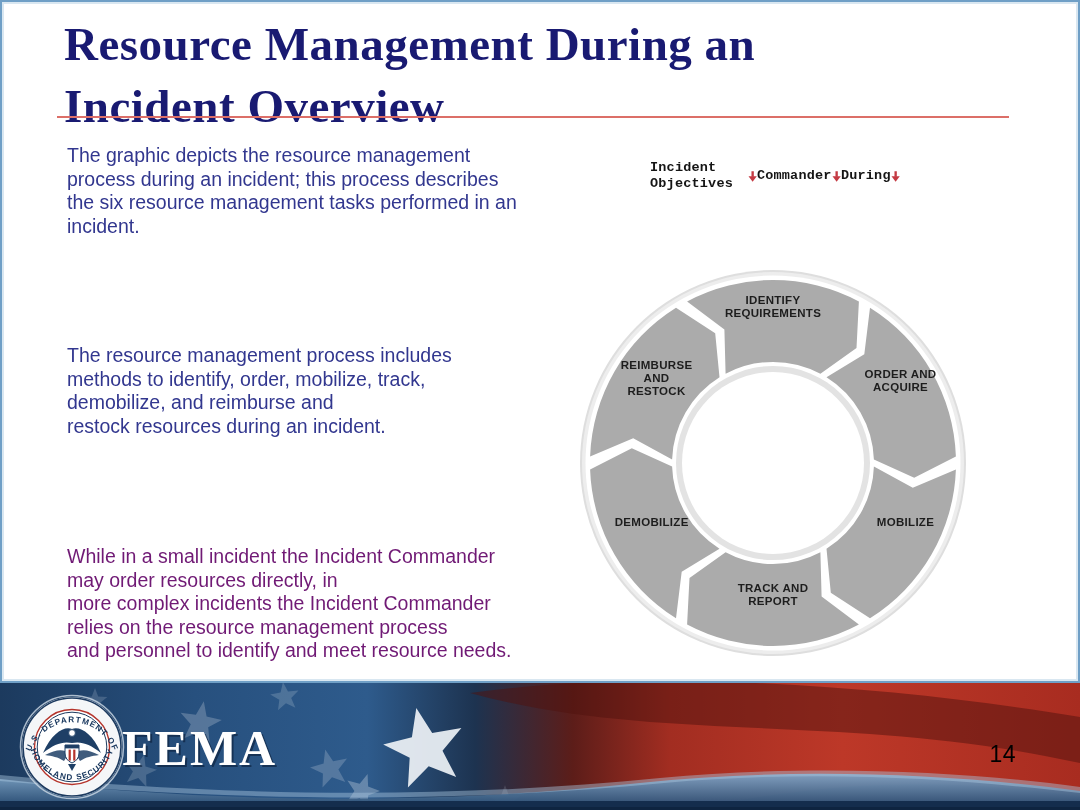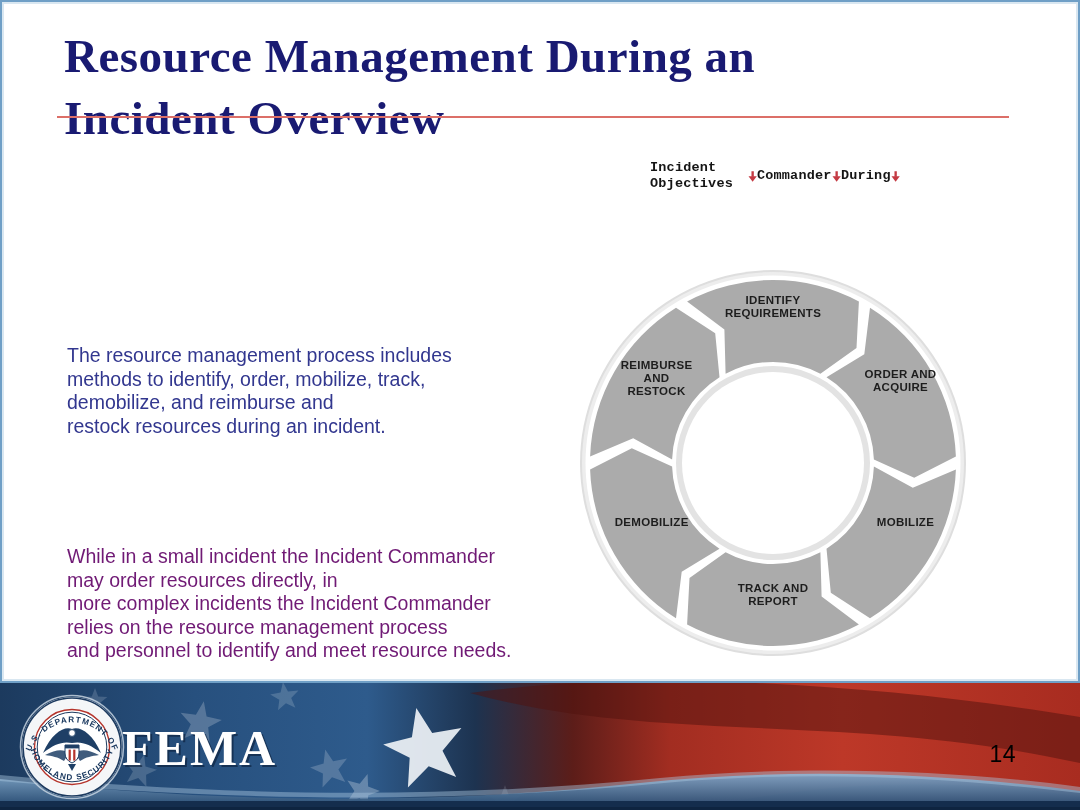--- a/index.html
+++ b/index.html
@@ -9,21 +9,21 @@
     font-family:"Liberation Sans", sans-serif; overflow:hidden; background:#fff;
   }
   
   .slide {
     position:absolute; left:0; top:0; width:1080px; height:683px;
     background:#fff; border:2px solid #6f9fc6;
     box-shadow: inset 0 0 0 2px #d9e7f1;
   }
   .slide-title {
     position:absolute; left:62px; top:0; width:960px;
-    padding-top:23px;
+    padding-top:11px;
     font-family:"Liberation Serif", serif; font-weight:bold;
     font-size:47px; line-height:62px; color:#191a72;
     white-space:pre-line; letter-spacing:0.5px;
   }
   .title-rule {
     position:absolute; left:55px; top:114px; width:952px; height:2px;
     background:#dc6f68;
   }
   .body-para {
     position:absolute; left:65px; width:545px;
@@ -63,20 +63,24 @@
 <body>
 
 <div class="stage">
 
   <div class="slide">
 
     <div class="slide-title" style="color: rgb(25, 26, 114);">Resource Management During an
 Incident Overview</div>
     <div class="title-rule" style="background: rgb(220, 111, 104);"></div>
 
+    <div class="body-para" id="para-1" style="color: rgb(50, 55, 143);">The graphic depicts the resource management
+process during an incident; this process describes
+the six resource management tasks performed in an
+incident.</div>
     <div class="body-para" id="para-2" style="color: rgb(50, 55, 143);">The resource management process includes
 methods to identify, order, mobilize, track,
 demobilize, and reimburse and
 restock resources during an incident.</div>
     <div class="body-para" id="para-3" style="color: #701a75;">While in a small incident the Incident Commander
 may order resources directly, in
 more complex incidents the Incident Commander
 relies on the resource management process
 and personnel to identify and meet resource needs.</div>
 

